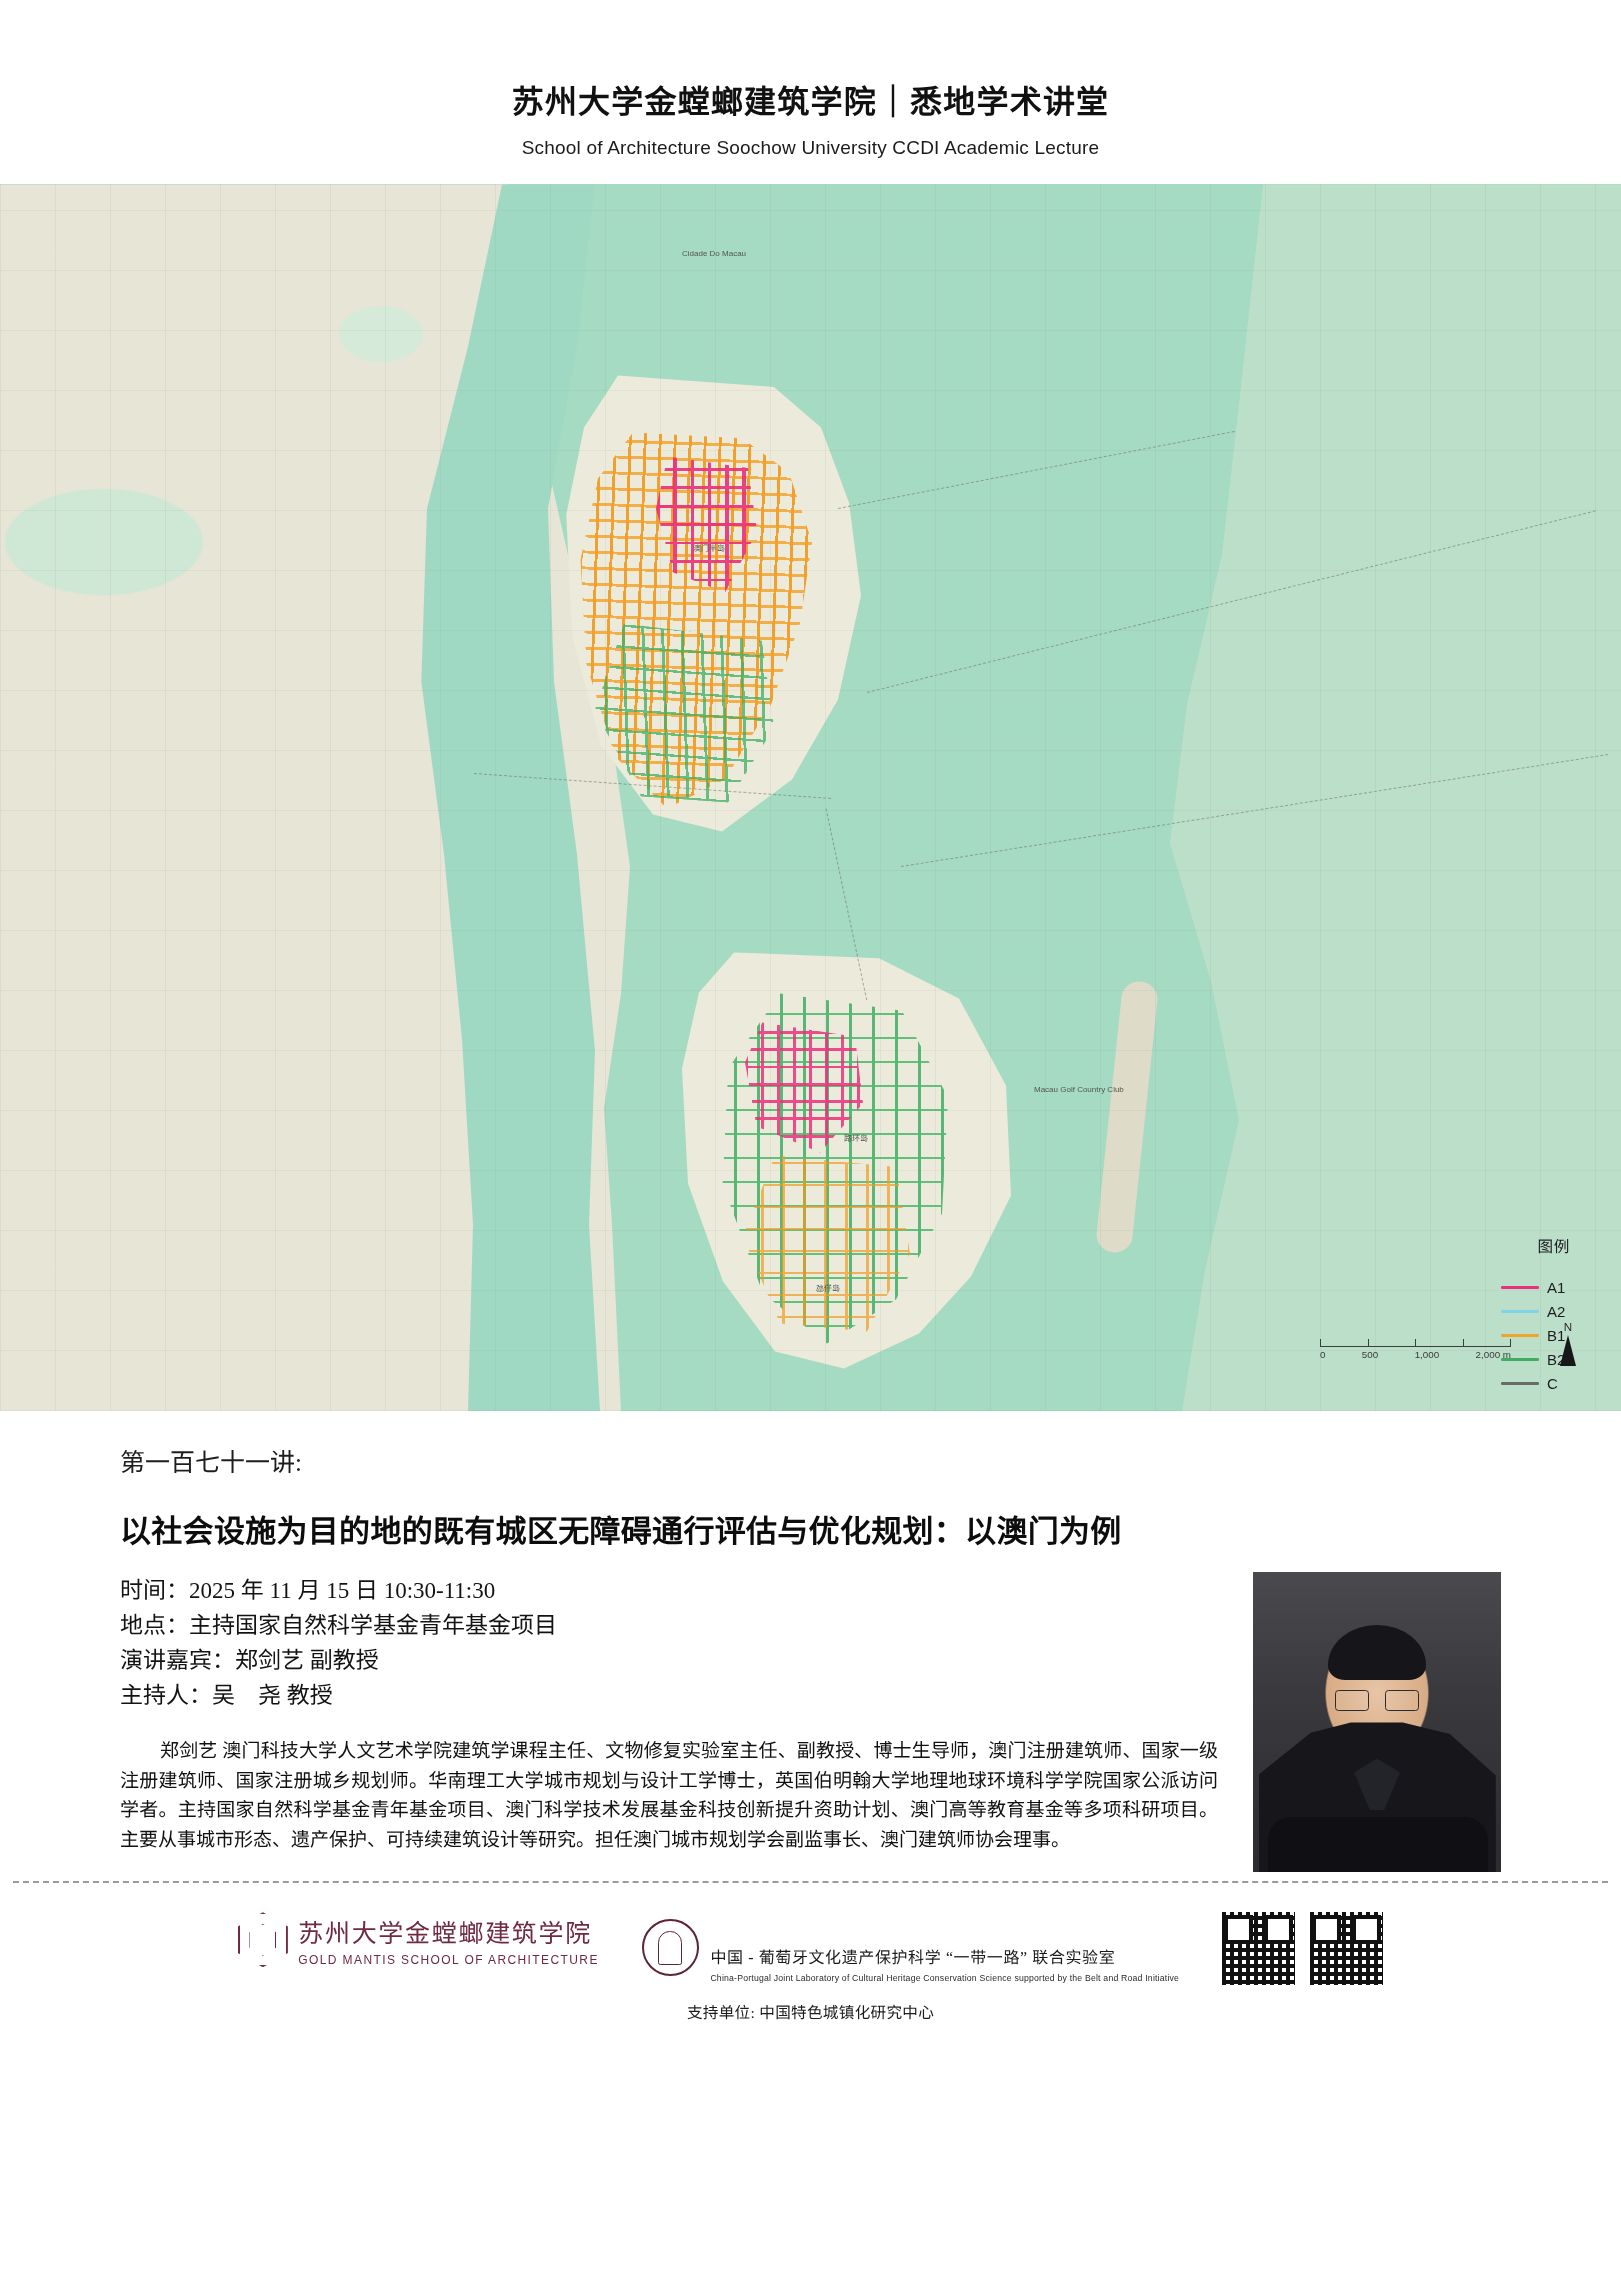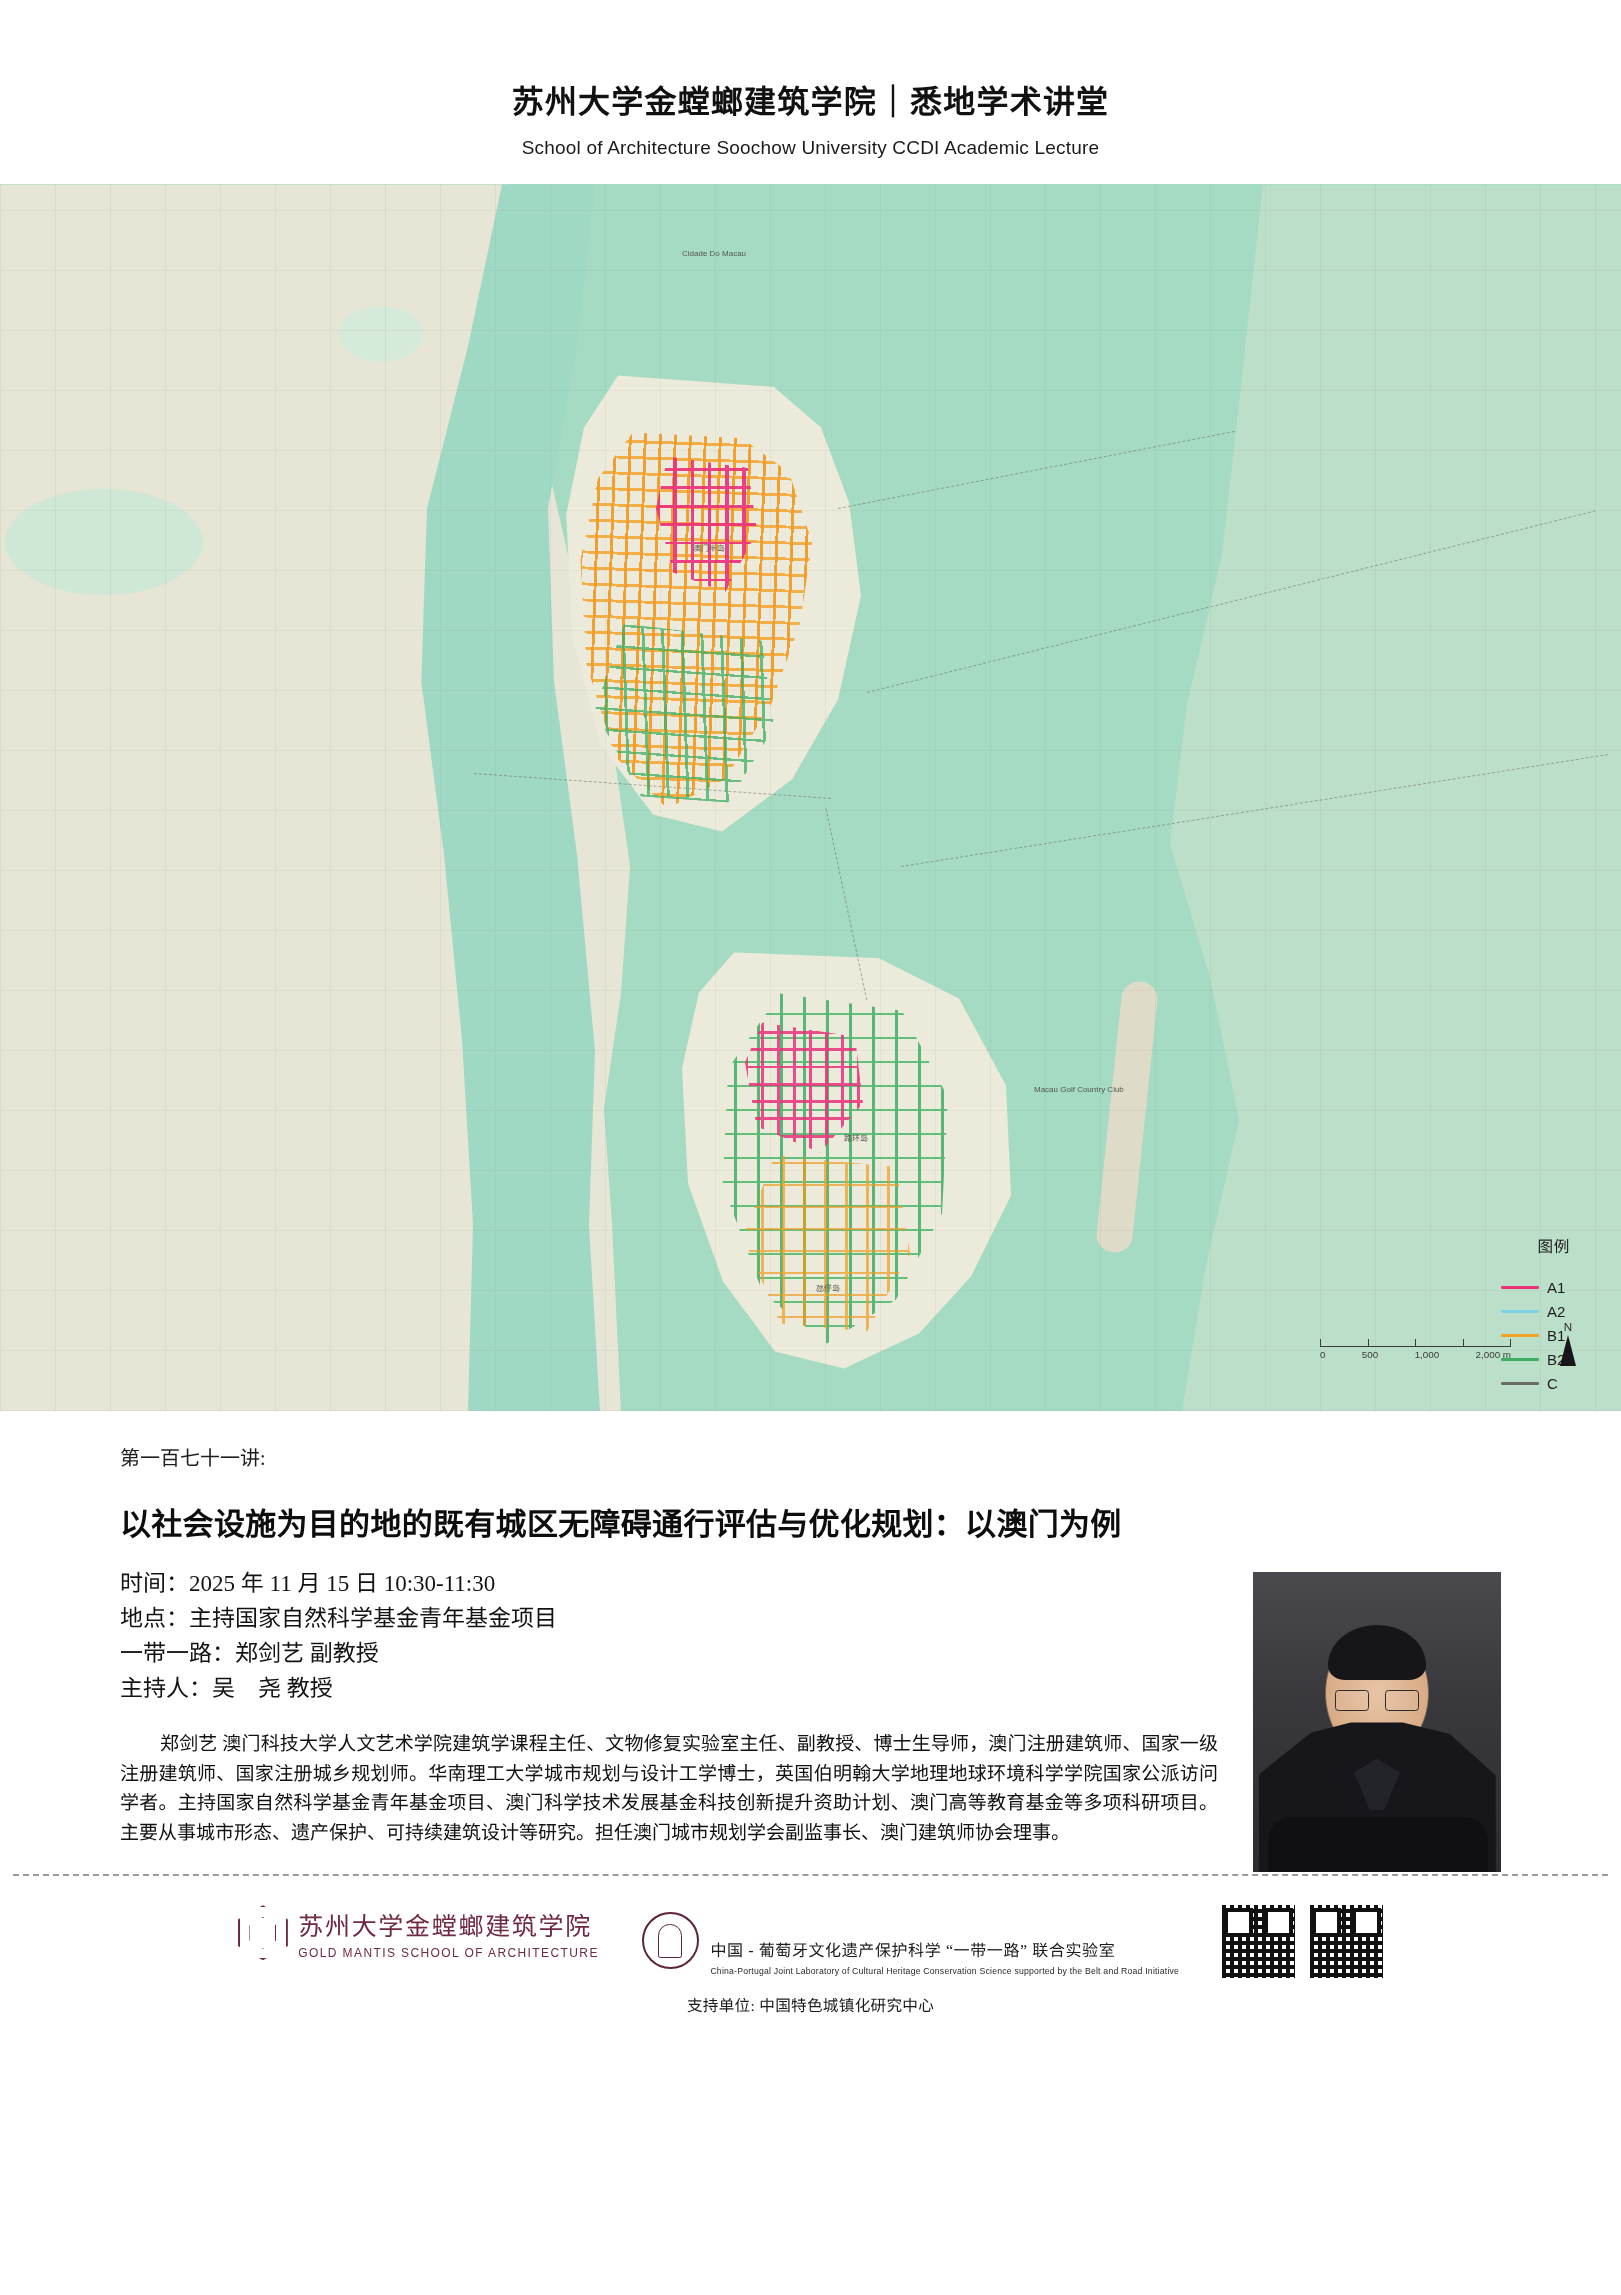--- a/index.html
+++ b/index.html
@@ -270,21 +270,21 @@
     border-right: 8px solid transparent;
     border-bottom: 31px solid #17171a;
   }
   
   .content {
     padding: 31px 0 0 0;
     position: relative;
   }
   .lecture-no {
     margin: 0 0 0 120px;
-    font-size: 20px;
+    font-size: 25px;
     color: #1d1d1d;
   }
   .lecture-title {
     margin: 28px 0 0 120px;
     font-size: 31px;
     font-weight: 700;
     color: #0d0d0d;
     letter-spacing: 0.3px;
   }
   .meta {
@@ -546,21 +546,21 @@
     <div class="n-tri"></div>
   </div>
 </div>
 
 <div class="content">
   <div class="lecture-no">第一百七十一讲:</div>
   <div class="lecture-title">以社会设施为目的地的既有城区无障碍通行评估与优化规划：以澳门为例</div>
   <div class="meta">
     <div class="meta-row">时间：2025 年 11 月 15 日 10:30-11:30</div>
     <div class="meta-row">地点：主持国家自然科学基金青年基金项目</div>
-    <div class="meta-row">一带一路：郑剑艺 副教授</div>
+    <div class="meta-row">演讲嘉宾：郑剑艺 副教授</div>
     <div class="meta-row">主持人：吴　尧 教授</div>
   </div>
 
   <div class="portrait">
     <div class="hair"></div>
     <div class="glasses">
         <i></i>
         <i></i>
       </div>
     <div class="suit"></div>

